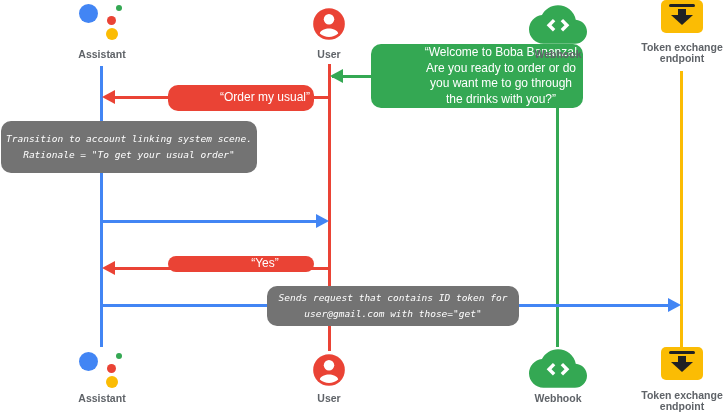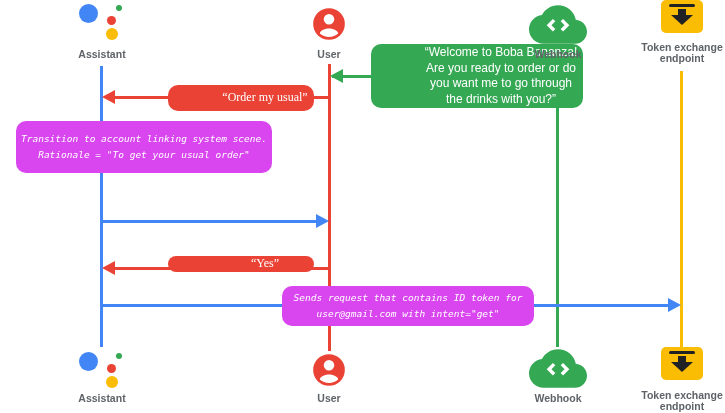--- a/index.html
+++ b/index.html
@@ -13,22 +13,22 @@
   .head-left{border-top:7px solid transparent;border-bottom:7px solid transparent;border-right:13px solid;}
   .head-right{border-top:7px solid transparent;border-bottom:7px solid transparent;border-left:13px solid;}
   .bubble{
     position:absolute;z-index:3;color:#fff;border-radius:10px;
     display:flex;align-items:center;justify-content:center;
     text-align:center;white-space:pre-line;
   }
   .bubble.sans{font-size:12px;line-height:15.5px;padding-left:48px;}
   .bubble.mono{font-family:"DejaVu Sans Mono",monospace;font-style:italic;font-size:9.5px;line-height:16.5px;}
   .bg-green{background:#34A853;}
-  .bg-red{background:#EA4335;font-family:Liberation Serif, serif;}
-  .bg-blue{background:#d946ef;margin-left:15px;}
+  .bg-red{background:#EA4335;}
+  .bg-blue{background:#737373;}
   .actor-label{
     position:absolute;z-index:4;color:#5f6368;font-size:10.5px;font-weight:600;
     text-align:center;white-space:pre-line;line-height:11px;
   }
   .circle{position:absolute;border-radius:50%;z-index:4;}
   .icon-wrap{position:absolute;z-index:4;}
   
   .token-box{position:absolute;z-index:4;width:42px;height:33px;background:#FBBC04;border-radius:5px;}
   .token-slot{position:absolute;left:8px;top:4px;width:26px;height:3px;background:#202124;border-radius:1.5px;}
   .token-stem{position:absolute;left:17px;top:9px;width:8px;height:7px;background:#202124;}
@@ -67,21 +67,21 @@
 
   <div class="bubble sans bg-red" style="left:168px;top:85px;width:98px;height:26px;">“Order my usual”</div>
 
   <div class="bubble mono bg-blue" style="left:1px;top:121px;width:256px;height:52px;">Transition to account linking system scene.
 Rationale = "To get your usual order"</div>
 
 
   <div class="bubble sans bg-red" style="left:168px;top:256px;width:98px;height:16px;">“Yes”</div>
 
   <div class="bubble mono bg-blue" style="left:267px;top:286px;width:252px;height:40px;">Sends request that contains ID token for
-user@gmail.com with intent="get"</div>
+user@gmail.com with those="get"</div>
 
   <div class="icon-wrap" style="left:0;top:0;">
     <div class="circle" style="left:79px;top:4px;width:19px;height:19px;background:#4285F4;"></div>
     <div class="circle" style="left:116px;top:5px;width:6px;height:6px;background:#34A853;"></div>
     <div class="circle" style="left:107px;top:16px;width:9px;height:9px;background:#EA4335;"></div>
     <div class="circle" style="left:106px;top:28px;width:12px;height:12px;background:#FBBC04;"></div>
   </div>
   <div class="actor-label" style="left:57px;top:49px;width:90px;">Assistant</div>
 
   <svg class="icon-wrap" style="left:310px;top:5px;" width="38" height="38" viewBox="0 0 24 24">

